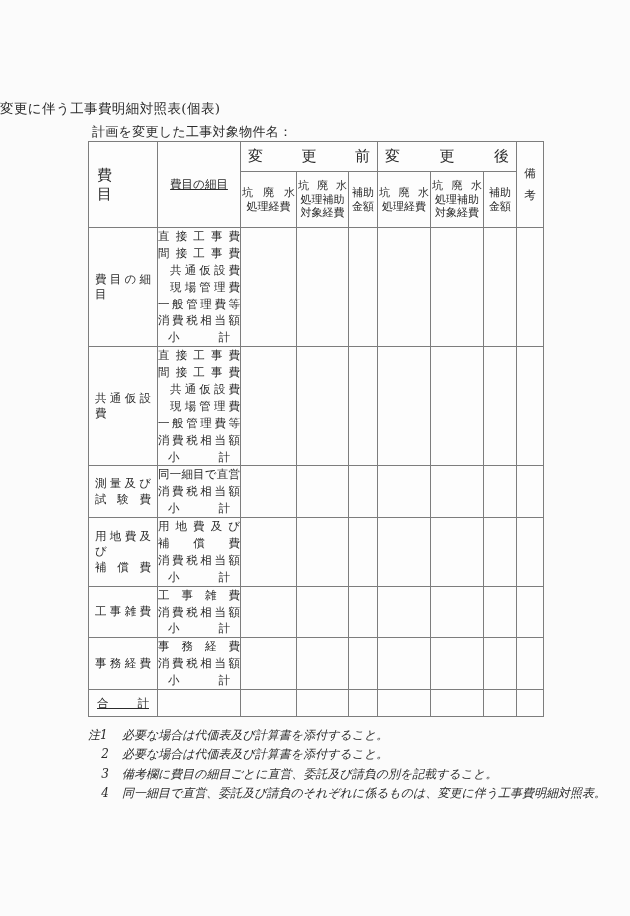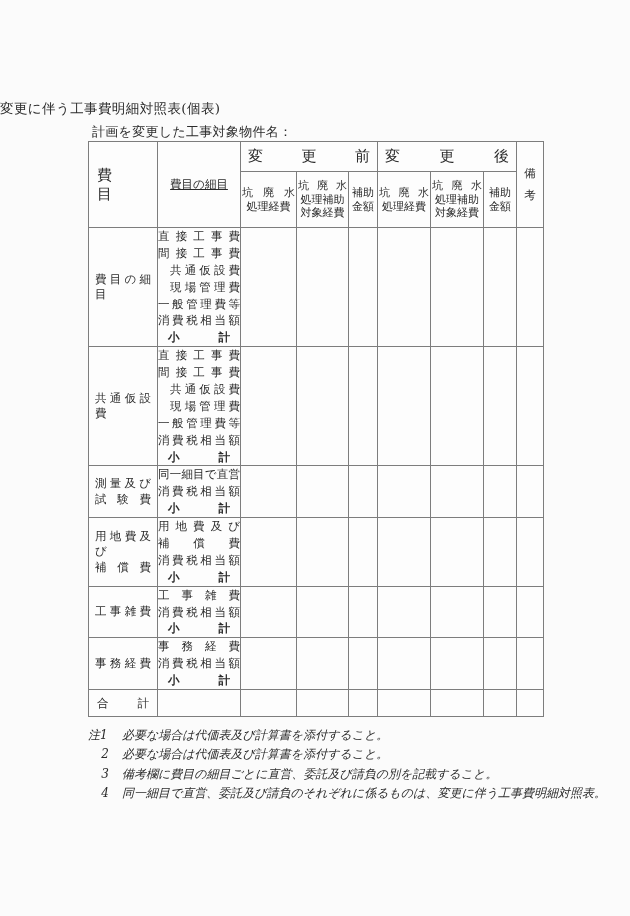--- a/index.html
+++ b/index.html
@@ -157,29 +157,29 @@
     display: block;
     text-align: justify;
     text-align-last: justify;
     padding-left: 12px;
   }
   .det-cell .sub {
     display: block;
     text-align: justify;
     text-align-last: justify;
     padding: 0 10px;
-    font-weight: bold;
   }
 
   .blank-cell { background: #fdfdfd; }
 
   .total-row td { height: 26px; }
   .total-cell {
     text-align: center;
     font-size: 11.5px;
+    text-decoration: underline;
   }
   .total-cell .jl {
     display: block;
     padding: 0 8px;
     text-align: justify;
     text-align-last: justify;
   }
 
   
   .notes {

